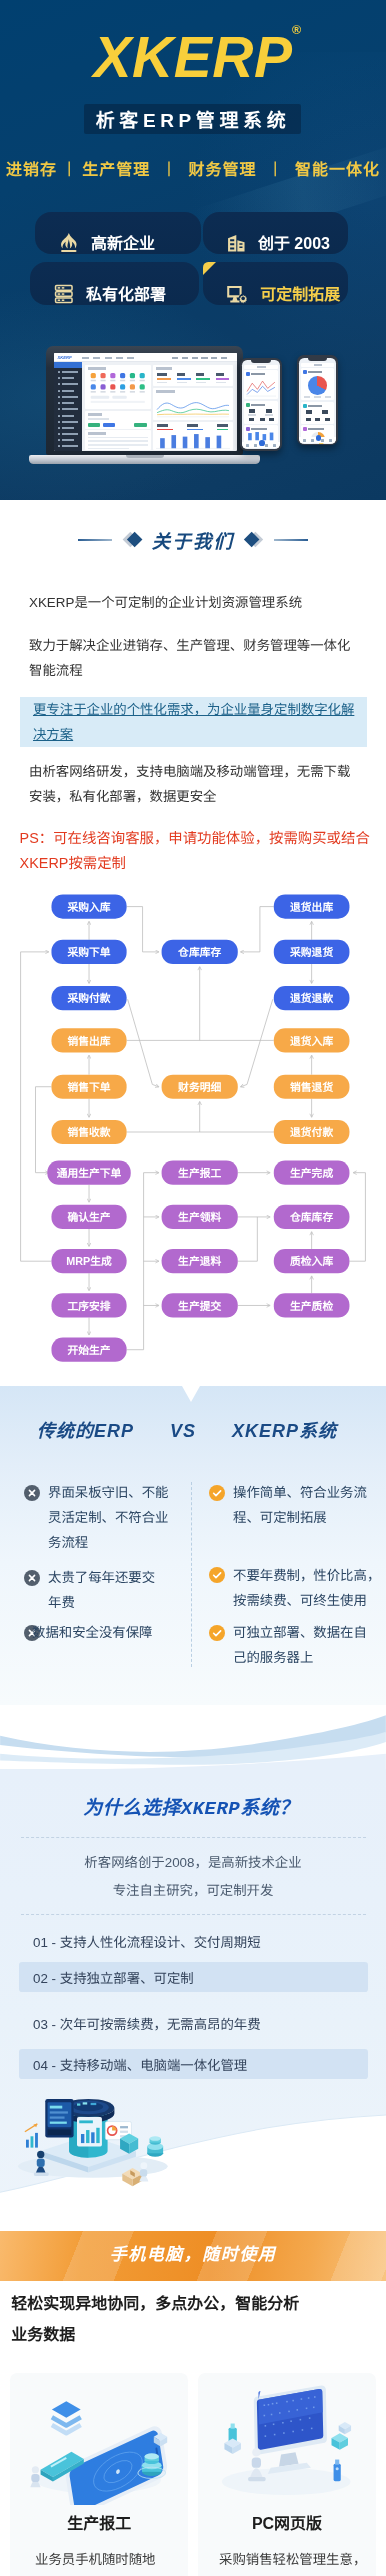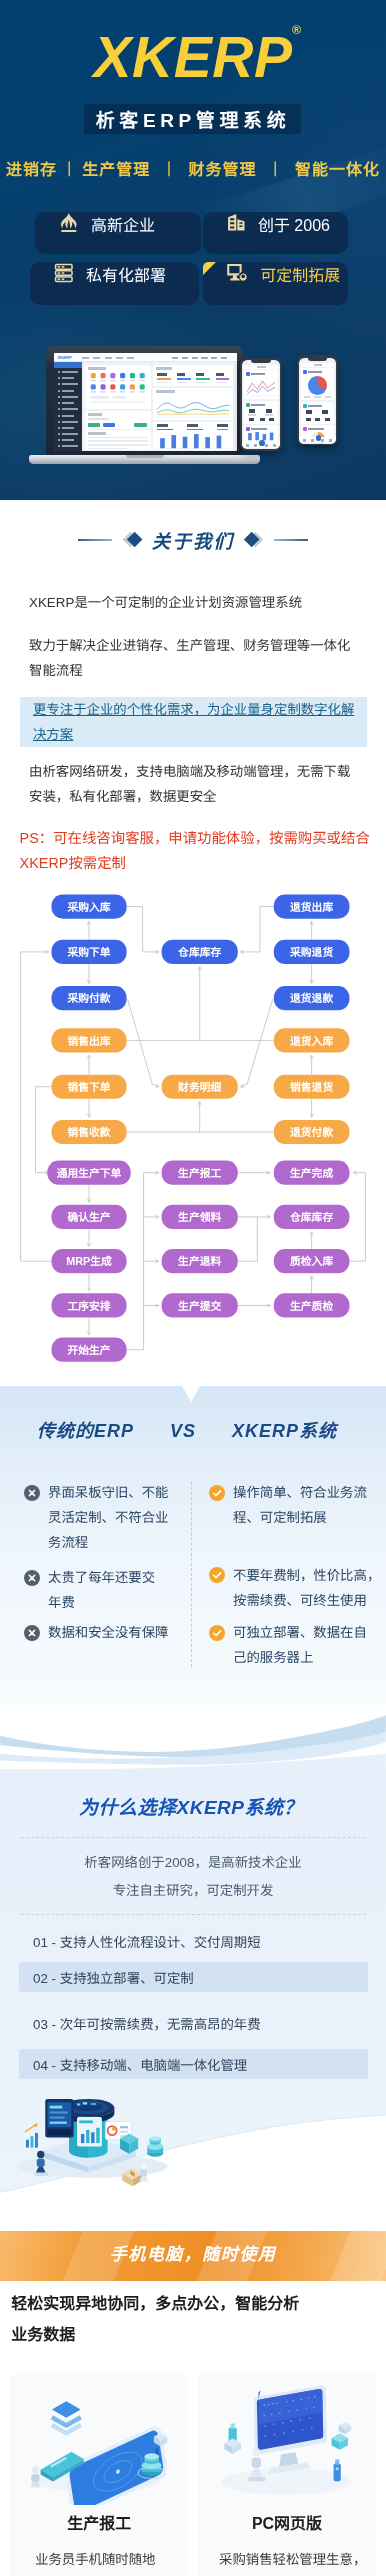--- a/index.html
+++ b/index.html
@@ -1,22 +1,22 @@
 <!DOCTYPE html>
 <html lang="zh-CN" style="font-size:8.2px"><head>
 <meta charset="utf-8">
 <title>XKERP</title>
 <style>
   * { margin:0; padding:0; box-sizing:border-box; }
   html,body { background:#fff; }
   body { font-family:"Liberation Sans", sans-serif; }
   #page { position:relative; width:386px; height:2665px; margin:0 auto; overflow:hidden; background:#fff; }
   .abs { position:absolute; }
-  .badge { background:linear-gradient(180deg,#0c2c52 0%,#0b2a4e 100%); border-radius:10px;
-           display:flex; align-items:flex-start; color:#fff; font-weight:normal; font-size:16px; }
+  .badge { background:linear-gradient(180deg,#0c2c52 0%,#0b2a4e 100%); border-radius:16px;
+           display:flex; align-items:flex-end; color:#fff; font-weight:bold; font-size:16px; }
   .badge svg { margin-left:23px; margin-right:11.3px; }
   .flowsvg text { font-family:"Liberation Sans",sans-serif; font-weight:bold; fill:#fff; font-size:21px; }
   .vs-item { position:absolute; font-size:13.4px; line-height:25px; color:#2c4663; }
   .vs-ic { position:absolute; width:16px; height:16px; border-radius:50%; }
 </style>
 </head>
 <body>
 <div id="page">
 
   <div class="abs" id="hero" style="left:0;top:0;width:386px;height:500px;
@@ -43,21 +43,21 @@
         </svg>
       <span>高新企业</span>
     </div>
     <div class="abs badge" style="left:203px;top:212px;width:145px;height:42px;">
       <svg width="20.6" height="20.6" viewBox="0 0 40 40">
           <g fill="#ead9a4">
             <path d="M4 36 V10 L20 4 V36 Z M8 12 h8 v4 h-8 z M8 20 h8 v4 h-8 z M8 28 h8 v4 h-8 z" fill-rule="evenodd"></path>
             <path d="M22 36 V14 L36 18 V36 Z M26 20 h6 v3 h-6 z M26 26 h6 v3 h-6 z" fill-rule="evenodd"></path>
           </g>
         </svg>
-      <span>创于 2006</span>
+      <span>创于 2003</span>
     </div>
     <div class="abs badge" style="left:30px;top:262px;width:169px;height:43px;">
       <svg width="21.6" height="21.6" viewBox="0 0 42 42">
           <g fill="none" stroke="#ead9a4" stroke-width="3">
             <rect x="5" y="5" width="32" height="9" rx="2"></rect>
             <rect x="5" y="17" width="32" height="9" rx="2"></rect>
             <rect x="5" y="29" width="32" height="9" rx="2"></rect>
           </g>
           <g fill="#ead9a4">
             <rect x="9" y="8" width="5" height="3"></rect>
@@ -438,21 +438,21 @@
           <path d="M10.5 10.5 L20.5 20.5 M20.5 10.5 L10.5 20.5" stroke="#fff" stroke-width="3" stroke-linecap="round"></path>
         </svg></div>
     <div class="vs-item" style="left:48px;top:94px;">界面呆板守旧、不能<br>灵活定制、不符合业<br>务流程</div>
     <div class="vs-ic" style="left:24px;top:184px;background:#535f6d;"><svg width="16" height="16" viewBox="0 0 31 31">
           <path d="M10.5 10.5 L20.5 20.5 M20.5 10.5 L10.5 20.5" stroke="#fff" stroke-width="3" stroke-linecap="round"></path>
         </svg></div>
     <div class="vs-item" style="left:48px;top:179px;">太贵了每年还要交<br>年费</div>
     <div class="vs-ic" style="left:24px;top:239px;background:#535f6d;"><svg width="16" height="16" viewBox="0 0 31 31">
           <path d="M10.5 10.5 L20.5 20.5 M20.5 10.5 L10.5 20.5" stroke="#fff" stroke-width="3" stroke-linecap="round"></path>
         </svg></div>
-    <div class="vs-item" style="left:48px;top:234px;">数据和安全没有保障</div>
+    <div class="vs-item" style="left:32px;top:234px;">数据和安全没有保障</div>
 
     <div class="vs-ic" style="left:209px;top:99px;background:#f5a52a;"><svg width="16" height="16" viewBox="0 0 31 31">
           <path d="M9 16 L13.5 20.5 L22.5 11.5" fill="none" stroke="#fff" stroke-width="3.2" stroke-linecap="round" stroke-linejoin="round"></path>
         </svg></div>
     <div class="vs-item" style="left:233px;top:94px;">操作简单、符合业务流<br>程、可定制拓展</div>
     <div class="vs-ic" style="left:209px;top:181px;background:#f5a52a;"><svg width="16" height="16" viewBox="0 0 31 31">
           <path d="M9 16 L13.5 20.5 L22.5 11.5" fill="none" stroke="#fff" stroke-width="3.2" stroke-linecap="round" stroke-linejoin="round"></path>
         </svg></div>
     <div class="vs-item" style="left:233px;top:177px;">不要年费制，性价比高，<br>按需续费、可终生使用</div>
     <div class="vs-ic" style="left:209px;top:239px;background:#f5a52a;"><svg width="16" height="16" viewBox="0 0 31 31">
@@ -463,21 +463,21 @@
 
   <div class="abs" id="why" style="left:0;top:1705px;width:386px;height:526px;background:#fff;overflow:hidden;">
 
     <div class="abs" style="left:0;top:64px;width:386px;height:461px;background:linear-gradient(180deg,#e7f0fa 0%,#e9f2fa 55%,#edf4fb 100%);"></div>
 
     <svg class="abs" style="left:0;top:0;" width="386" height="72" viewBox="0 0 750 140">
       <path d="M0,125 C200,128 480,120 750,95 L750,140 L0,140 Z" fill="#e7f0fa"></path>
       <path d="M0,60 C150,95 330,100 480,78 C600,60 690,42 750,20 L750,55 C660,85 560,100 430,102 C280,104 120,92 0,78 Z" fill="#c6ddf0"></path>
       <path d="M0,95 C180,112 400,105 560,85 C660,72 720,62 750,52 L750,72 C680,95 580,110 440,115 C300,119 120,112 0,108 Z" fill="#dcebf7"></path>
     </svg>
-    <div class="abs" style="left:0;top:87px;width:382px;text-align:center;font-size:19px;font-weight:bold;font-style:italic;color:#1553b4;letter-spacing:0.5px;">为什么选择XKERP系统？</div>
+    <div class="abs" style="left:0;top:87px;width:382px;text-align:center;font-size:19px;font-weight:bold;font-style:italic;color:#1553b4;letter-spacing:0.5px;font-family:Liberation Mono, monospace;">为什么选择XKERP系统？</div>
     <div class="abs" style="left:20.6px;top:132px;width:345px;border-top:1px dashed #c2d3e4;"></div>
     <div class="abs" style="left:0;top:146px;width:386px;text-align:center;font-size:13.4px;color:#4a5a6e;">析客网络创于2008，是高新技术企业</div>
     <div class="abs" style="left:0;top:174px;width:386px;text-align:center;font-size:13.4px;color:#4a5a6e;">专注自主研究，可定制开发</div>
     <div class="abs" style="left:20.6px;top:209px;width:345px;border-top:1px dashed #c2d3e4;"></div>
     <div class="abs" style="left:33px;top:226px;font-size:13.4px;color:#34445c;">01 - 支持人性化流程设计、交付周期短</div>
     <div class="abs" style="left:18.5px;top:257px;width:349px;height:30px;background:#d2e2f3;border-radius:3.1px;"></div>
     <div class="abs" style="left:33px;top:262px;font-size:13.4px;color:#34445c;">02 - 支持独立部署、可定制</div>
     <div class="abs" style="left:33px;top:308px;font-size:13.4px;color:#34445c;">03 - 次年可按需续费，无需高昂的年费</div>
     <div class="abs" style="left:18.5px;top:344px;width:349px;height:30px;background:#d2e2f3;border-radius:3.1px;"></div>
     <div class="abs" style="left:33px;top:349px;font-size:13.4px;color:#34445c;">04 - 支持移动端、电脑端一体化管理</div>

